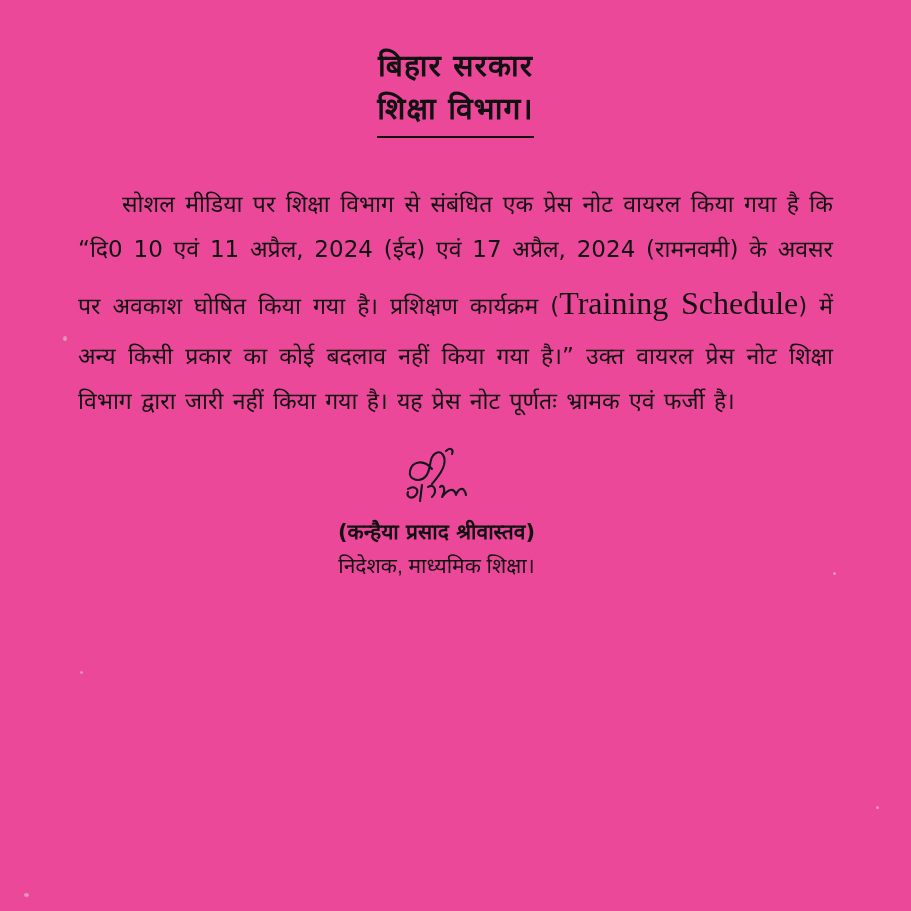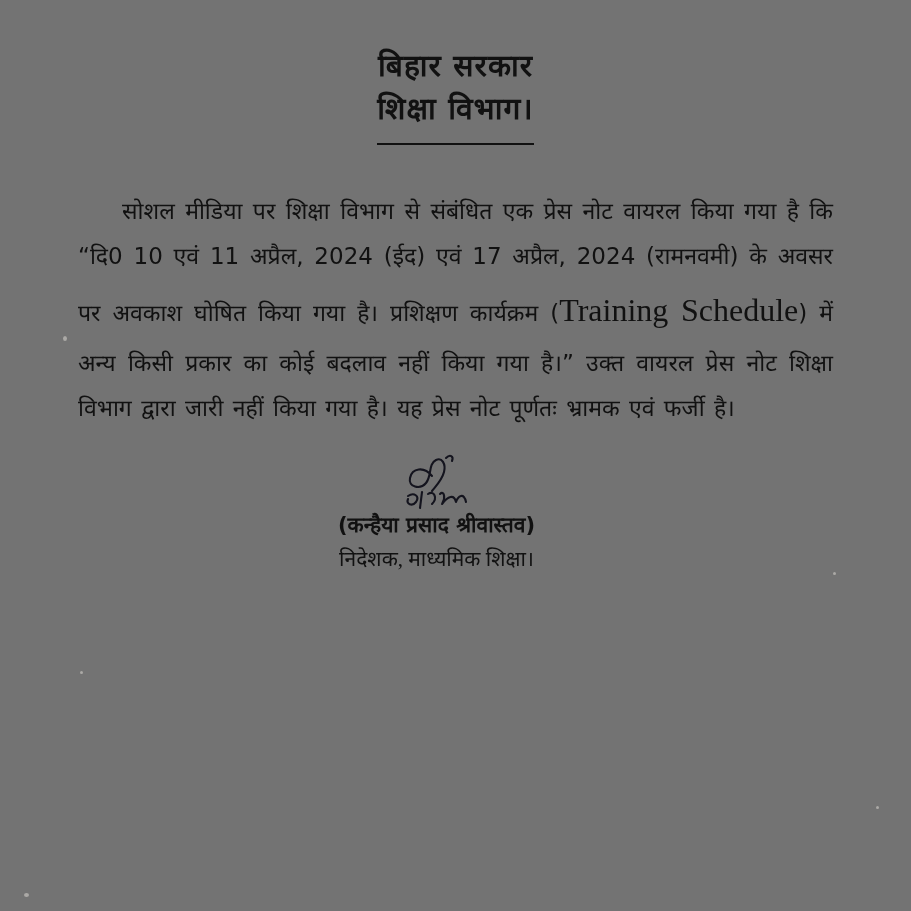--- a/index.html
+++ b/index.html
@@ -11,21 +11,21 @@
     height: 911px;
     background: #ffffff;
     font-family: "Liberation Serif", "DejaVu Serif", serif;
     color: #111111;
     overflow: hidden;
   }
   .page {
     position: relative;
     width: 911px;
     height: 911px;
-    background: #737373;
+    background: #ec4899;
     box-sizing: border-box;
     padding: 46px 78px 0 78px;
   }
   
   .speck {
     position: absolute;
     background: #d8d6d0;
     border-radius: 50%;
     opacity: .55;
   }
@@ -43,21 +43,21 @@
   }
   .heading .line1 {
     font-size: 30px;
     letter-spacing: 1px;
   }
   .heading .line2 {
     font-size: 30px;
     letter-spacing: 1px;
     display: inline-block;
     border-bottom: 2px solid #111111;
-    padding-bottom: 15px;
+    padding-bottom: 8px;
     margin-top: 4px;
   }
 
   .body-block {
     margin-top: 44px;
     font-family: "DejaVu Sans", "Liberation Sans", sans-serif;
     font-size: 23px;
     line-height: 1.95;
     color: #111111;
   }
@@ -83,24 +83,24 @@
     display: flex;
     justify-content: center;
     align-items: flex-end;
   }
   .signature-mark svg { display: block; }
 
   .sign-name {
     font-family: "DejaVu Sans", "Liberation Sans", sans-serif;
     font-size: 21px;
     font-weight: bold;
-    margin-top: 0;
+    margin-top: 14px;
   }
   .sign-desig {
-    font-family: Liberation Serif, serif;
+    font-family: Liberation Sans, sans-serif;
     font-size: 21px;
     margin-top: 6px;
   }
 </style>
 </head>
 <body>
 
 <div class="page">
 
   <span class="speck s1"></span>

